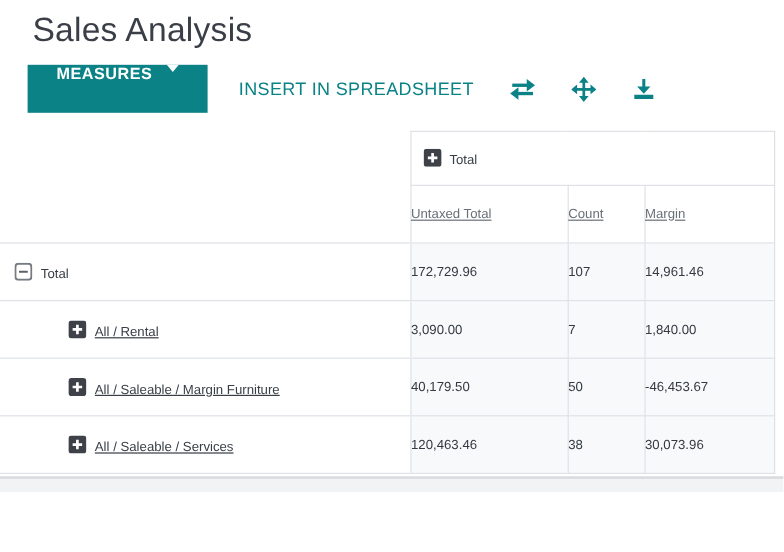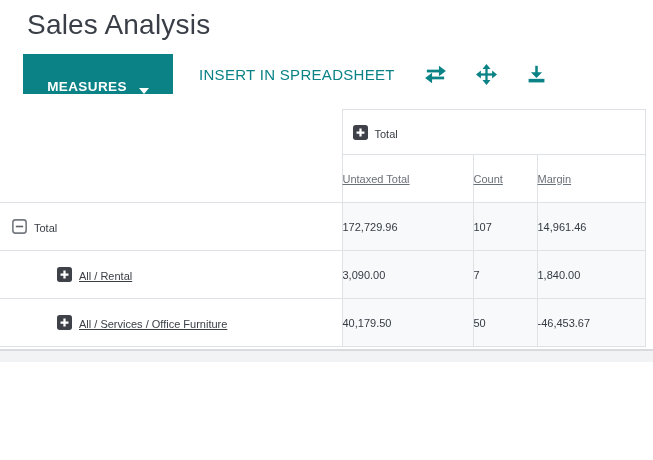--- a/index.html
+++ b/index.html
@@ -9,21 +9,21 @@
     --muted-text:#6a7078;
     --cell-bg:#f8f9fb;
     --icon-dark:#3e4248;
     --strip-bg:#f2f3f5;
   }
   *{box-sizing:border-box;margin:0;padding:0;}
   html,body{width:653px;height:460px;overflow:hidden;background:#fff;
     font-family:"Liberation Sans","DejaVu Sans",sans-serif;color:var(--body-text);}
   .page-title{font-size:28px;font-weight:400;color:#3a3f47;margin:9px 0 13px 27px;letter-spacing:.2px;}
   .toolbar{display:flex;align-items:center;margin:13px 0 0 23px;height:40px;}
-  .btn-measures{display:inline-flex;align-items:flex-end;justify-content:center;gap:12px;
+  .btn-measures{display:inline-flex;align-items:flex-start;justify-content:center;gap:12px;
     background:var(--accent);color:#fff;border:none;width:150px;height:40px;
     font-family:inherit;font-size:13.5px;font-weight:700;letter-spacing:.4px;cursor:pointer;}
   .caret{width:0;height:0;border-left:5px solid transparent;border-right:5px solid transparent;
     border-top:6px solid #fff;display:inline-block;}
   .btn-insert{background:none;border:none;color:var(--accent);font-family:inherit;
     font-size:15px;font-weight:400;letter-spacing:.3px;margin-left:26px;cursor:pointer;}
   .icon-btn{background:none;border:none;color:var(--accent);cursor:pointer;
     margin-left:30px;display:inline-flex;align-items:center;padding:0;}
   .icon-btn svg{display:block;}
   table.pivot{border-collapse:collapse;table-layout:fixed;width:645px;margin-top:15px;}
@@ -143,23 +143,36 @@
   </tr>
 
 
   <tr class="drow">
     <th class="rowlabel indent1">
       <span class="sq">
         <svg width="15" height="15" viewBox="0 0 14 14">
           <rect width="14" height="14" rx="2.6" fill="#3e4248"></rect>
           <path d="M7 3.3 V10.7 M3.3 7 H10.7" stroke="#fff" stroke-width="2.1"></path>
         </svg>
-      </span><span>All / Services / Office Furniture</span>
+      </span><span>All / Saleable / Margin Furniture</span>
     </th>
     <td class="val">40,179.50</td>
     <td class="val">50</td>
     <td class="val">-46,453.67</td>
   </tr>
 
+  <tr class="drow">
+    <th class="rowlabel indent1">
+      <span class="sq">
+        <svg width="15" height="15" viewBox="0 0 14 14">
+          <rect width="14" height="14" rx="2.6" fill="#3e4248"></rect>
+          <path d="M7 3.3 V10.7 M3.3 7 H10.7" stroke="#fff" stroke-width="2.1"></path>
+        </svg>
+      </span><span>All / Saleable / Services</span>
+    </th>
+    <td class="val">120,463.46</td>
+    <td class="val">38</td>
+    <td class="val">30,073.96</td>
+  </tr>
 </tbody>
   </table>
 
 <div class="bottom-strip"></div>
 
 </body></html>

